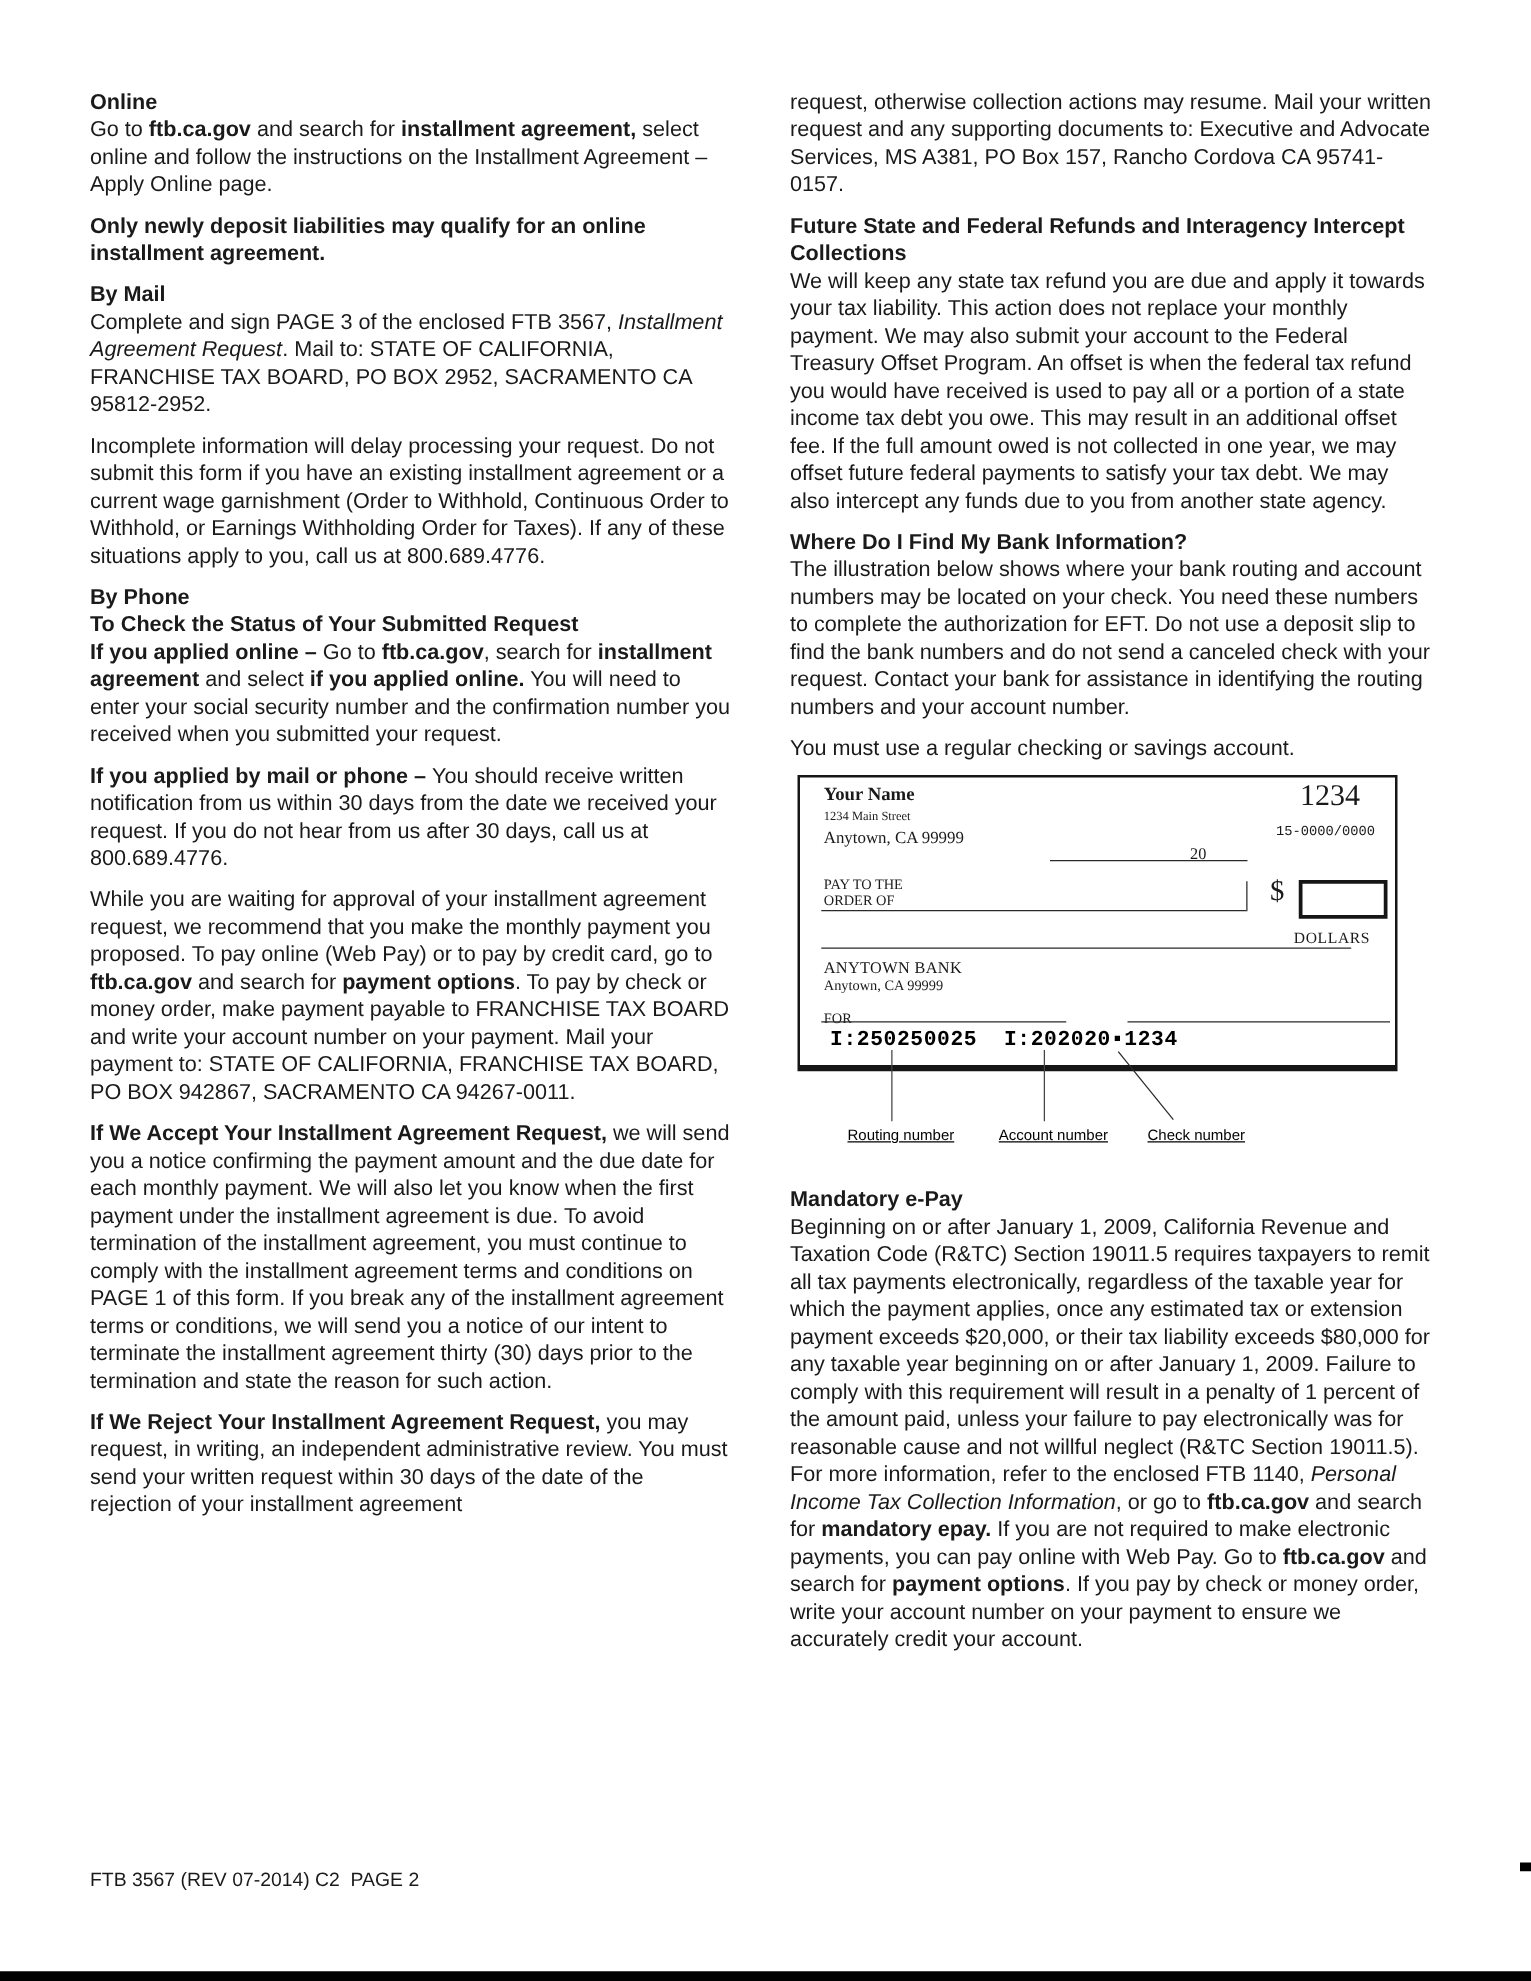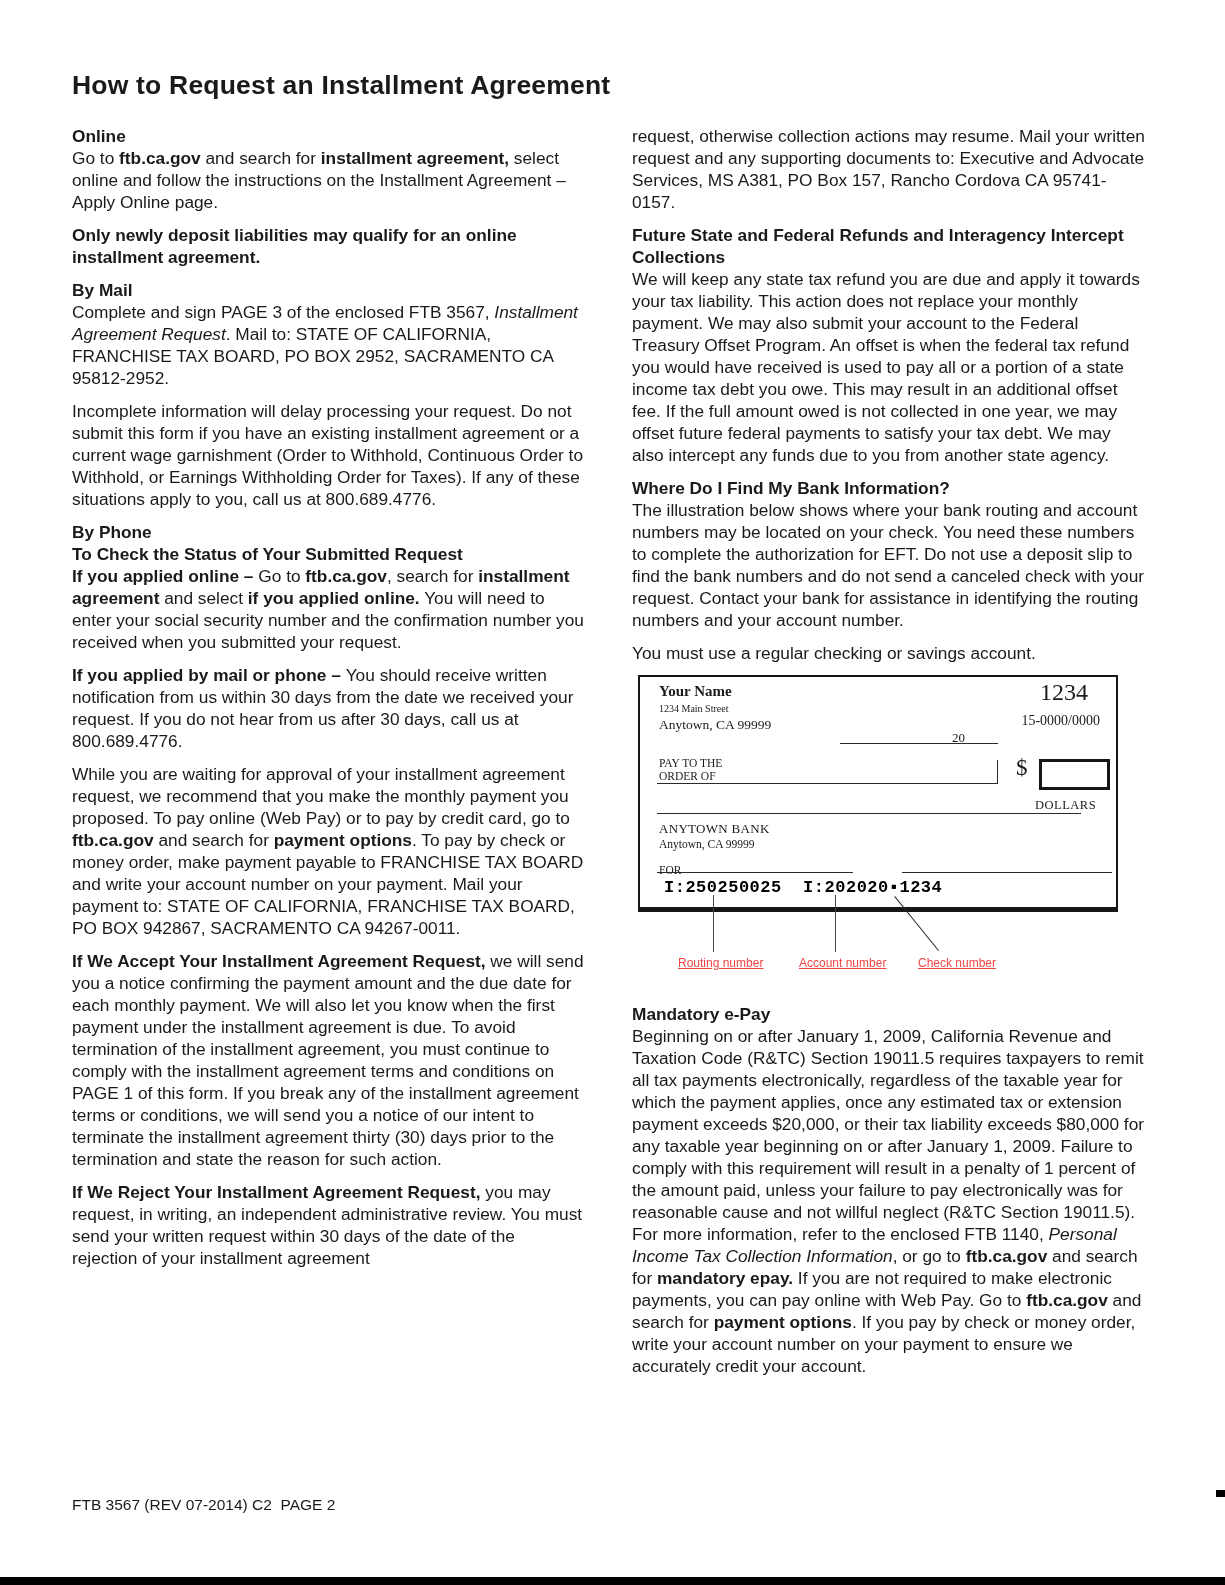--- a/index.html
+++ b/index.html
@@ -50,21 +50,21 @@
     background: #fff;
   }
   .abs { position: absolute; }
   .line-h { position: absolute; border-top: 1.5px solid #2a2a2a; height: 0; }
   .line-v { position: absolute; border-left: 1.5px solid #2a2a2a; width: 0; }
   .thin  { border-top-width: 1px; }
   .payor-name { left: 19px; top: 3px; font-size: 15px; font-weight: bold; }
   .payor-addr1 { left: 19px; top: 21px; font-size: 10px; }
   .payor-addr2 { left: 19px; top: 37px; font-size: 13.5px; }
   .check-no { right: 28px; top: 4px; font-size: 24px; }
-  .fraction { right: 16px; top: 33px; font-size: 14px; }
+  .fraction { right: 16px; top: 33px; font-size: 11px; font-family: Liberation Mono, monospace; }
   .date-year { left: 312px; top: 50px; font-size: 13px; }
   .payto { left: 19px; top: 80px; font-size: 11.5px; line-height: 13px; }
   .dollar { left: 376px; top: 80px; font-size: 23px; }
   .amount-box { left: 399px; top: 82px; width: 71px; height: 31px; border: 3px solid #161616; }
   .dollars { left: 395px; top: 117px; font-size: 12.5px; letter-spacing: 0.5px; }
   .bank-name { left: 19px; top: 141px; font-size: 13px; letter-spacing: 0.3px; }
   .bank-addr { left: 19px; top: 156px; font-size: 11.5px; }
   .for-label { left: 19px; top: 182px; font-size: 11.5px; }
   .micr {
     left: 24px; top: 200px;
@@ -83,21 +83,21 @@
     border-top: 1.3px solid #2a2a2a;
     transform: rotate(51deg);
     transform-origin: 0 0;
   }
   .fig-label {
     position: absolute;
     top: 277px;
     font-family: "Liberation Sans", sans-serif;
     font-size: 12px;
     text-decoration: underline;
-    color: #ef4444;
+    color: #000000;
     white-space: nowrap;
   }
   .footer {
     position: absolute;
     left: 72px; top: 1496px;
     font-size: 15.5px;
     white-space: pre;
   }
   .bottom-bar {
     position: absolute;
@@ -110,21 +110,20 @@
     left: 1216px; top: 1490px;
     width: 9px; height: 7px;
     background: #000;
   }
 </style>
 </head>
 <body>
 
 <div class="page">
   <div class="content">
-    <h1 class="title">How to Request an Installment Agreement</h1>
 
     <div class="columns">
 
       <div class="col col-left">
         <h2 class="h">Online</h2>
         <p><span>Go to </span><span class="b">ftb.ca.gov</span><span> and search for </span><span class="b">installment agreement,</span><span> select online and follow the instructions on the Installment Agreement – Apply Online page.</span></p>
 
         <p><span class="b">Only newly deposit liabilities may qualify for an online installment agreement.</span></p>
 
         <h2 class="h">By Mail</h2>

